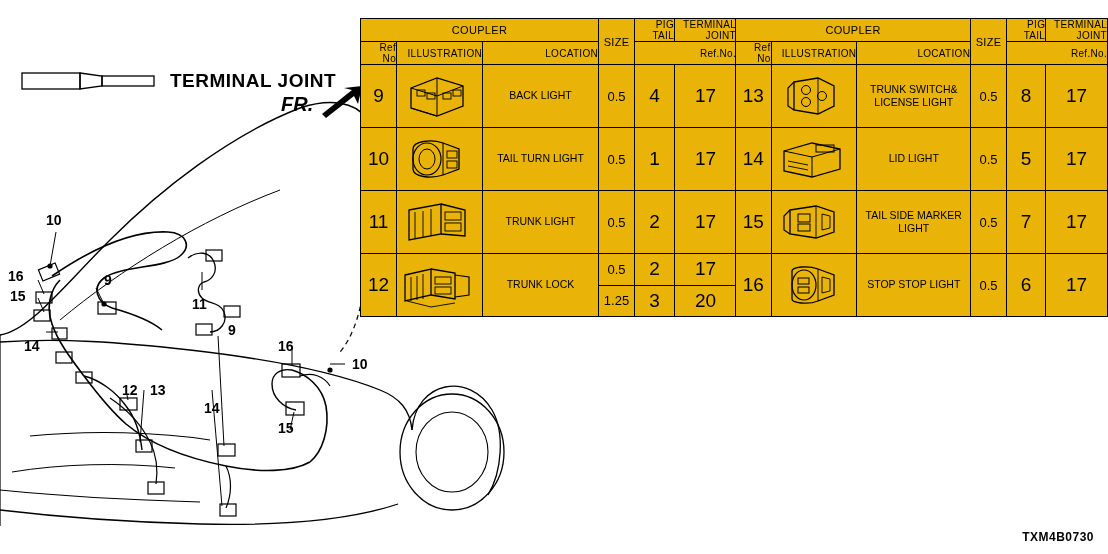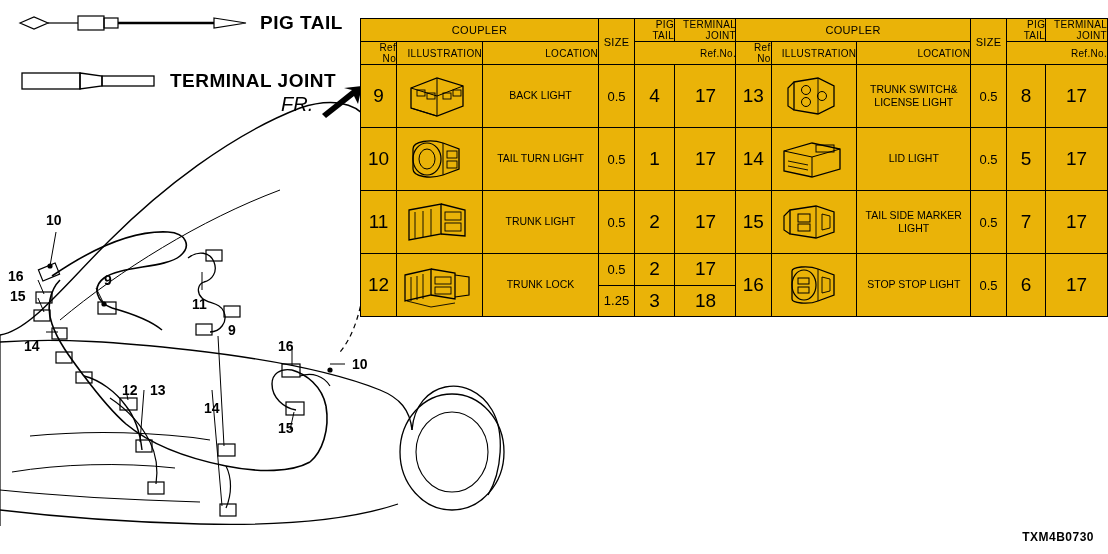--- a/index.html
+++ b/index.html
@@ -34,21 +34,21 @@
     font-weight: bold;
     letter-spacing: 0.5px;
     margin-left: 12px;
     white-space: nowrap;
   }
   .fr-label {
     position: absolute;
     left: 281px;
     top: 93px;
     font-size: 20px;
-    font-weight: normal;
+    font-weight: bold;
     font-style: italic;
   }
   .car-area {
     position: absolute;
     left: 0;
     top: 80px;
     width: 520px;
     height: 470px;
   }
   .callout {
@@ -108,33 +108,20 @@
     font-size: 12px;
     font-weight: bold;
     letter-spacing: 0.5px;
   }
   svg { display: block; }
 </style>
 </head>
 <body>
 
 <div class="legend">
-  <div class="legend-row r1">
-    <span>
-      <svg width="230" height="22" viewBox="0 0 230 22">
-        <path d="M2 11 L16 5 L30 11 L16 17 Z" fill="none" stroke="#000" stroke-width="1.2"></path>
-        <line x1="30" y1="11" x2="60" y2="11" stroke="#000" stroke-width="1.2"></line>
-        <rect x="60" y="4" width="26" height="14" fill="none" stroke="#000" stroke-width="1.2"></rect>
-        <rect x="86" y="6" width="14" height="10" fill="none" stroke="#000" stroke-width="1.2"></rect>
-        <line x1="100" y1="11" x2="196" y2="11" stroke="#000" stroke-width="2.6"></line>
-        <path d="M196 6 L228 11 L196 16 Z" fill="none" stroke="#000" stroke-width="1.2"></path>
-      </svg>
-    </span>
-    <span class="legend-label">PIG TAIL</span>
-  </div>
   <div class="legend-row r2">
     <span>
       <svg width="140" height="26" viewBox="0 0 140 26">
         <rect x="4" y="5" width="58" height="16" fill="none" stroke="#000" stroke-width="1.3"></rect>
         <path d="M62 5 L84 8 L84 18 L62 21 Z" fill="none" stroke="#000" stroke-width="1.3"></path>
         <rect x="84" y="8" width="52" height="10" fill="none" stroke="#000" stroke-width="1.3"></rect>
       </svg>
     </span>
     <span class="legend-label">TERMINAL JOINT</span>
   </div>
@@ -332,21 +319,21 @@
       </svg>
     </td>
     <td class="loc" rowspan="2">TRUNK LOCK</td>
     <td class="size">0.5</td>
     <td class="num">2</td>
     <td class="num">17</td>
   </tr>
   <tr>
     <td class="size">1.25</td>
     <td class="num">3</td>
-    <td class="num">18</td>
+    <td class="num">20</td>
   </tr>
 </tbody>
   </table>
 
 <table class="tbl tbl2">
   <colgroup>
     <col style="width:36px">
       <col style="width:86px">
       <col style="width:116px">
     <col style="width:36px">

